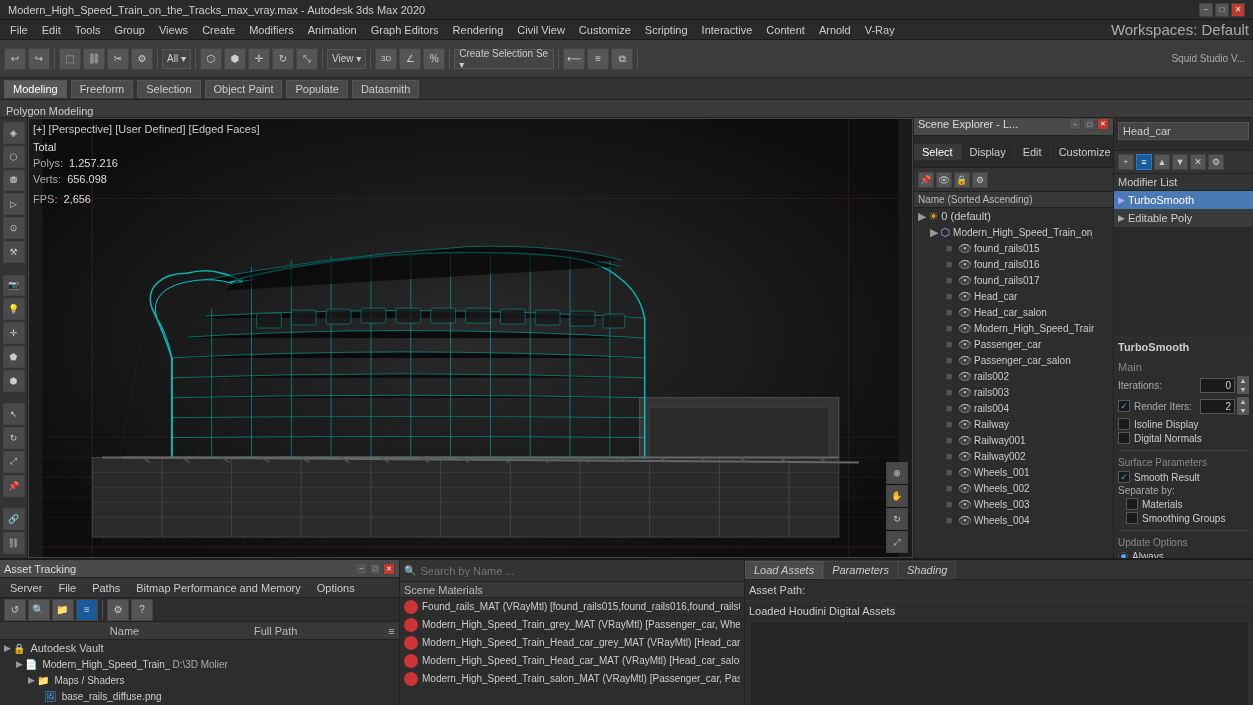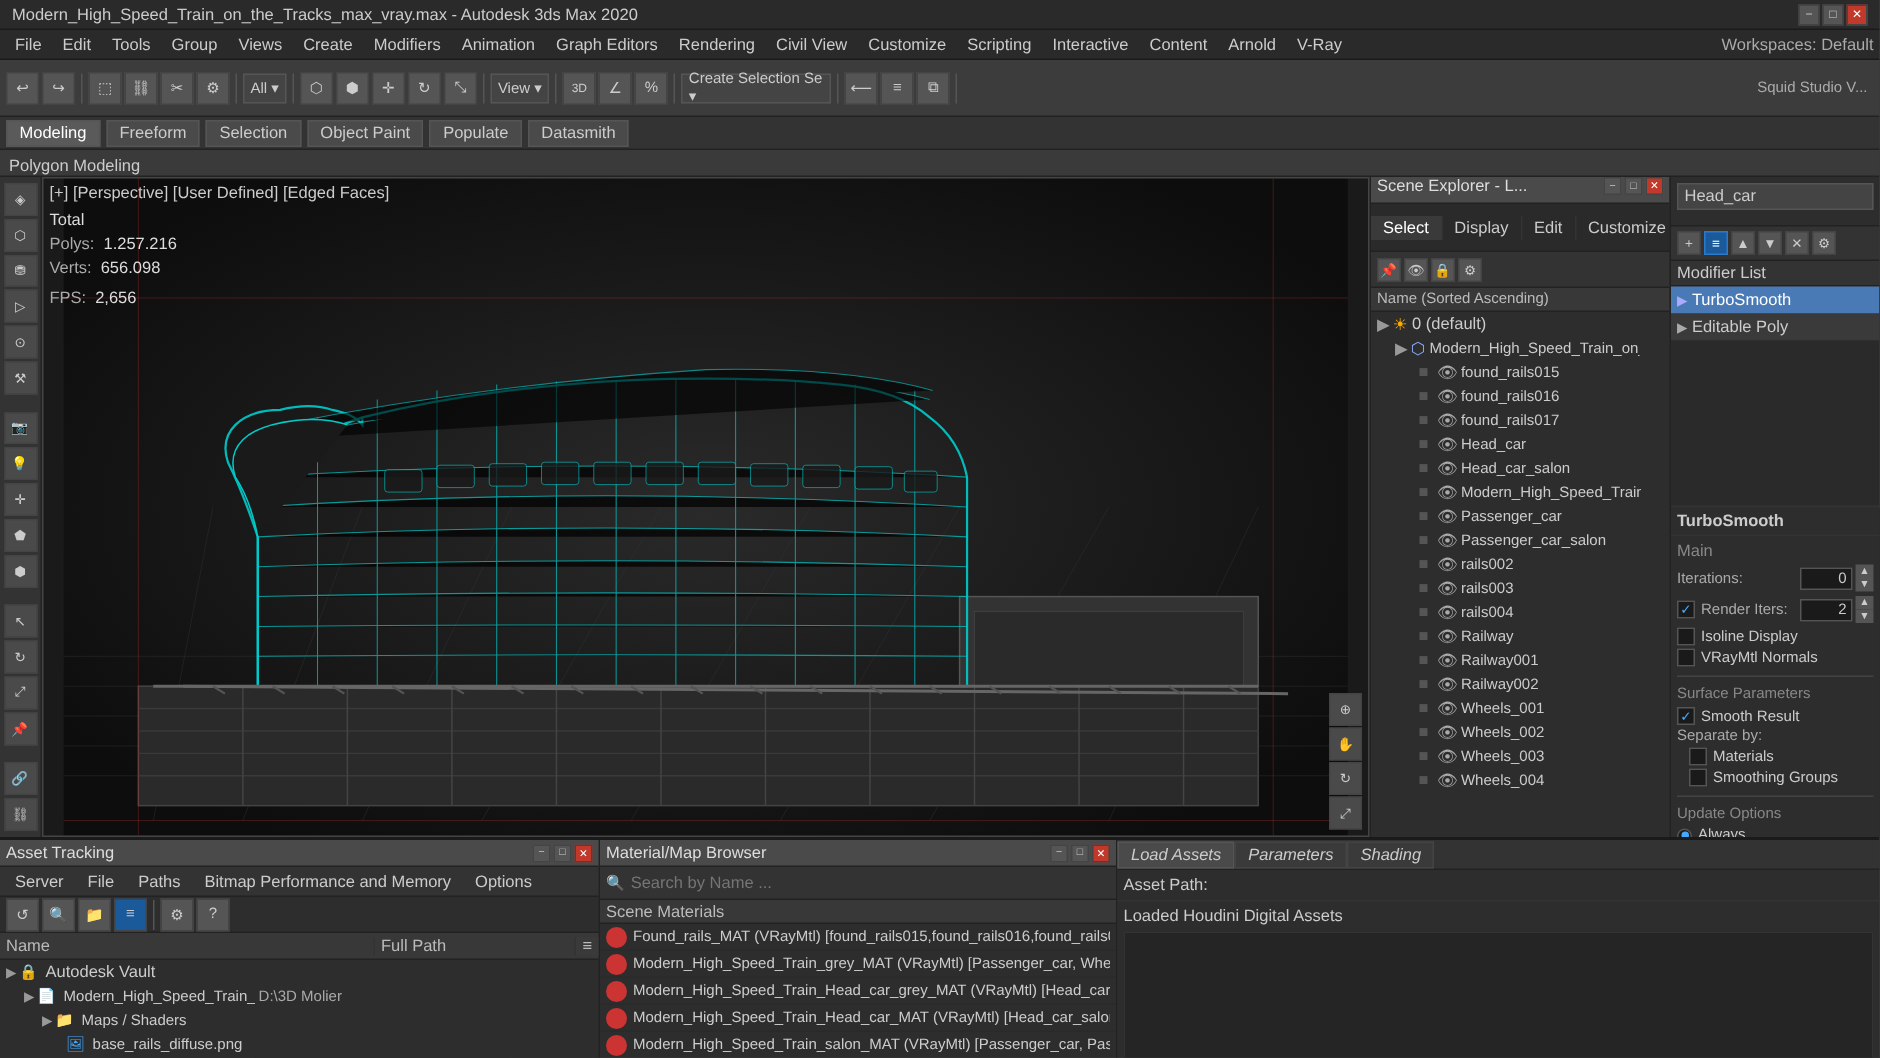--- a/index.html
+++ b/index.html
@@ -158,21 +158,21 @@
   <span class="menu-item">Graph Editors</span>
   <span class="menu-item">Rendering</span>
   <span class="menu-item">Civil View</span>
   <span class="menu-item">Customize</span>
   <span class="menu-item">Scripting</span>
   <span class="menu-item">Interactive</span>
   <span class="menu-item">Content</span>
   <span class="menu-item">Arnold</span>
   <span class="menu-item">V-Ray</span>
   <span style="flex:1;"></span>
-  <span style="font-size:11px;color:#aaa;">Workspaces: Default</span>
+  <span style="font-size:15px;color:#aaa;">Workspaces: Default</span>
 </div>
 
 <div id="toolbar">
   <div class="toolbar-btn">↩</div>
   <div class="toolbar-btn">↪</div>
   <div class="toolbar-separator"></div>
   <div class="toolbar-btn">⬚</div>
   <div class="toolbar-btn">⛓</div>
   <div class="toolbar-btn">✂</div>
   <div class="toolbar-btn">⚙</div>
@@ -594,21 +594,21 @@
           </div>
         </div>
 
         <div class="checkbox-row" style="margin-bottom:2px;">
           <div class="checkbox-styled" style="background:#1a1a1a;color:transparent;"></div>
           <span style="font-size:10px;color:#ccc;">Isoline Display</span>
         </div>
 
         <div class="checkbox-row" style="margin-bottom:4px;">
           <div class="checkbox-styled" style="background:#1a1a1a;color:transparent;"></div>
-          <span style="font-size:10px;color:#ccc;">VRayMtl Normals</span>
+          <span style="font-size:10px;color:#ccc;">Digital Normals</span>
         </div>
         <div class="section-divider"></div>
 
         <div style="font-size:10px;color:#888;margin-bottom:3px;">Surface Parameters</div>
         <div class="checkbox-row" style="margin-bottom:2px;">
           <div class="checkbox-styled">✓</div>
           <span style="font-size:10px;color:#ccc;">Smooth Result</span>
         </div>
         <div style="font-size:10px;color:#aaa;margin-bottom:2px;">Separate by:</div>
         <div class="checkbox-row" style="margin-bottom:2px;padding-left:8px;">
@@ -660,21 +660,21 @@
       <div class="toolbar-btn">↺</div>
       <div class="toolbar-btn">🔍</div>
       <div class="toolbar-btn">📁</div>
       <div class="toolbar-btn" style="background:#1a5a9a;">≡</div>
       <div class="toolbar-separator"></div>
       <div class="toolbar-btn">⚙</div>
       <div class="toolbar-btn">?</div>
     </div>
 
     <div style="height:18px;background:#383838;display:flex;align-items:center;border-bottom:1px solid #222;font-size:11px;color:#bbb;">
-      <div style="width:250px;padding:0 4px;border-right:1px solid #333;">Name</div>
+      <div style="width:250px;padding:0 4px;border-right:1px solid #333;text-align:center;">Name</div>
       <div style="flex:1;padding:0 4px;">Full Path</div>
       <div style="width:16px;background:#3a3a3a;border-left:1px solid #333;cursor:pointer;text-align:center;">≡</div>
     </div>
 
     <div style="flex:1;overflow-y:auto;background:#2d2d2d;">
 
       <div class="asset-row" style="padding-left:4px;">
         <span style="margin-right:2px;color:#999;font-size:9px;">▶</span>
         <span style="color:#ffcc44;margin-right:3px;font-size:10px;">🔒</span>
         <span class="name-cell" style="font-size:11px;color:#ccc;">Autodesk Vault</span>
@@ -701,28 +701,20 @@
         
         
       </div>
 
     </div>
 
   </div>
 
   <div id="material-panel" style="width:345px;background:#2d2d2d;border-right:1px solid #222;display:flex;flex-direction:column;">
 
-    <div style="height:18px;background:#4a4a4a;display:flex;align-items:center;padding:0 4px;justify-content:space-between;border-bottom:1px solid #222;">
-      <span style="font-size:11px;color:#ddd;">Material/Map Browser</span>
-      <div style="display:flex;gap:2px;">
-        <div style="width:12px;height:12px;background:#555;border:1px solid #444;color:#ccc;font-size:7px;display:flex;align-items:center;justify-content:center;cursor:pointer;">−</div>
-        <div style="width:12px;height:12px;background:#555;border:1px solid #444;color:#ccc;font-size:7px;display:flex;align-items:center;justify-content:center;cursor:pointer;">□</div>
-        <div style="width:12px;height:12px;background:#c0392b;border:1px solid #444;color:#fff;font-size:7px;display:flex;align-items:center;justify-content:center;cursor:pointer;">✕</div>
-      </div>
-    </div>
 
     <div style="height:22px;background:#333;display:flex;align-items:center;padding:0 4px;border-bottom:1px solid #222;">
       <span style="color:#888;margin-right:4px;font-size:10px;">🔍</span>
       <input type="text" style="width: 100%; background: transparent; border: none; color: rgb(204, 204, 204); font-size: 11px; outline: none;" placeholder="Search by Name ...">
     </div>
 
     <div style="height:16px;background:#383838;display:flex;align-items:center;padding:0 4px;font-size:11px;color:#bbb;border-bottom:1px solid #222;">Scene Materials</div>
 
     <div style="flex:1;overflow-y:auto;">
       <div class="material-row">

